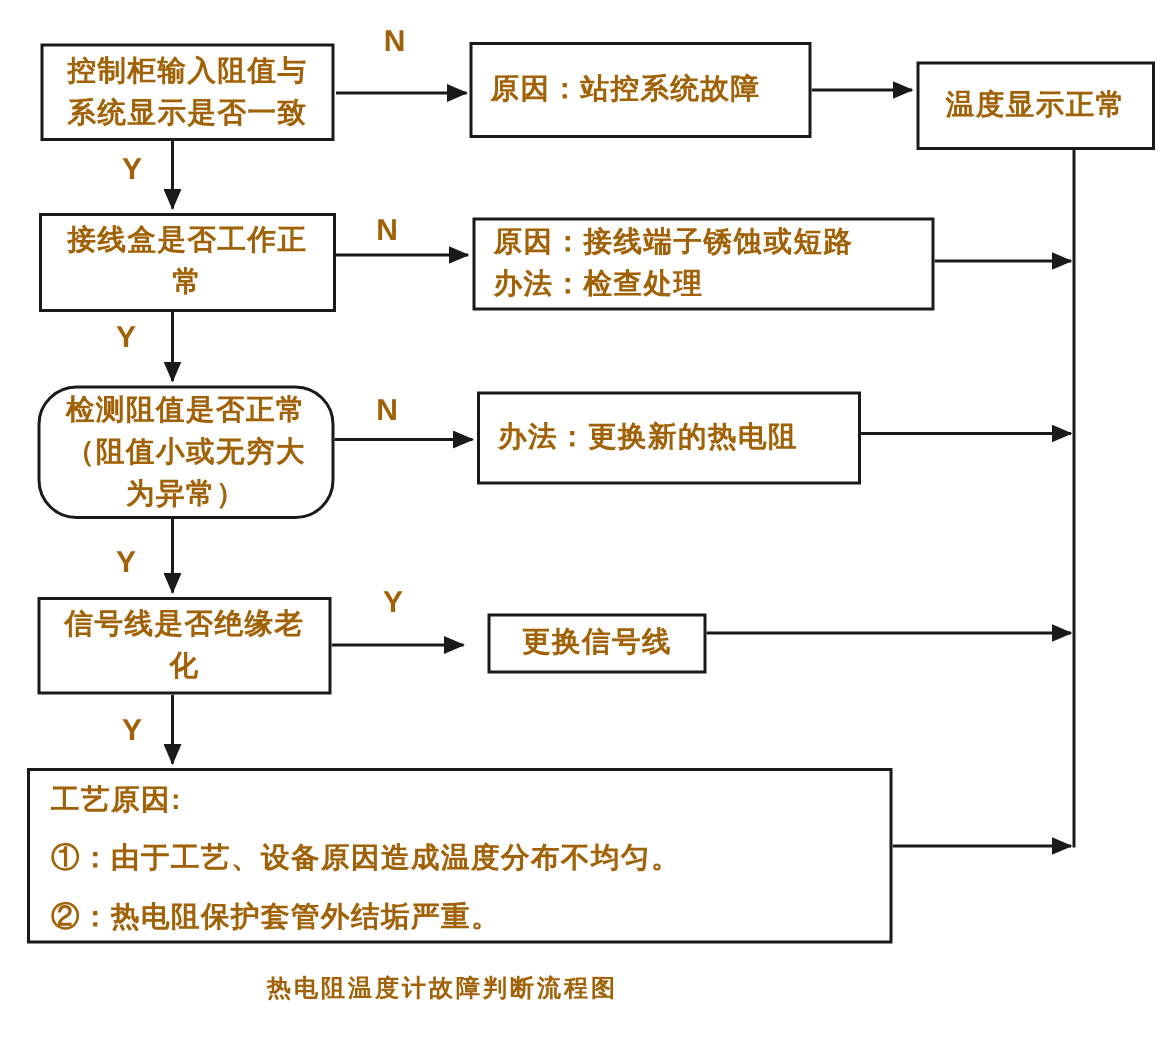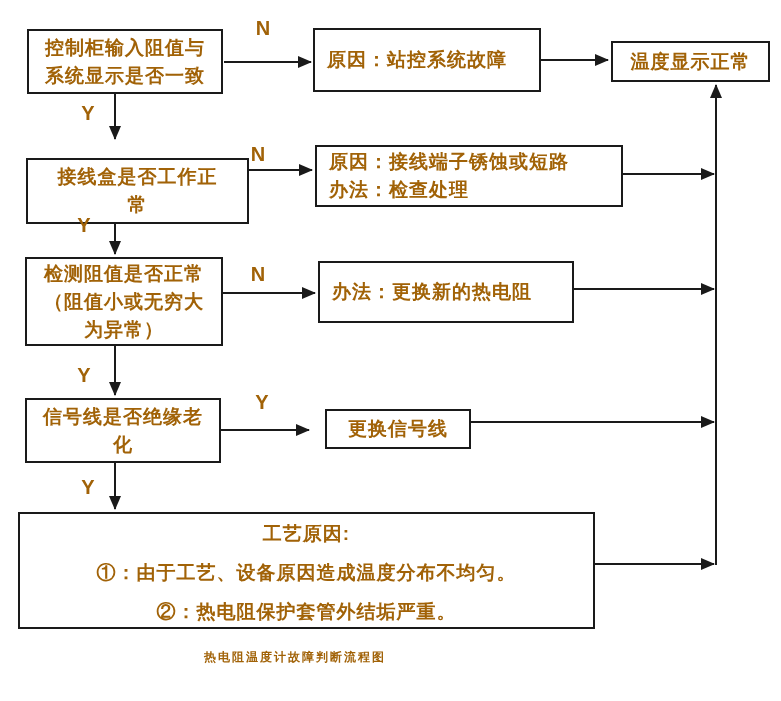--- a/index.html
+++ b/index.html
@@ -26,37 +26,37 @@
     font-weight: bold;
     font-size: 19px;
     line-height: 28px;
     letter-spacing: 1px;
     display: flex;
     flex-direction: column;
     justify-content: center;
   }
   .node.center { align-items: center; text-align: center; }
   .node.leftalign { padding-left: 12px; padding-right: 2px; align-items: flex-start; text-align: left; }
-  .node.process { justify-content: flex-start; padding: 7px 14px; line-height: 26px; text-align: center; }
+  .node.process { justify-content: flex-start; padding: 7px 14px; line-height: 26px; }
   .process .pline + .pline { margin-top: 13px; }
   .branch {
     position: absolute;
     width: 26px;
     text-align: center;
     font-size: 20px;
     font-weight: bold;
     line-height: 22px;
   }
   .caption {
     position: absolute;
     left: 145px;
     top: 649px;
     width: 300px;
     text-align: center;
-    font-size: 12px;
+    font-size: 16px;
     font-weight: bold;
     letter-spacing: 2px;
   }
 </style>
 </head>
 <body>
 
 <div class="canvas">
 
   <svg class="edges" viewBox="0 0 781 701" xmlns="http://www.w3.org/2000/svg">
@@ -83,35 +83,35 @@
 
   <div class="node center" style="left:27px; top:29px; width:196px; height:65px;">
     <div>控制柜输入阻值与</div>
     <div>系统显示是否一致</div>
   </div>
 
   <div class="node leftalign" style="left:313px; top:28px; width:228px; height:64px;">
     <div>原因：站控系统故障</div>
   </div>
 
-  <div class="node center" style="left:611px; top:41px; width:159px; height:41px;">
+  <div class="node center" style="left:611px; top:41px; width:159px; height:59px;">
     <div>温度显示正常</div>
   </div>
 
-  <div class="node center" style="left:26px; top:142px; width:223px; height:66px;margin-top:16px;">
+  <div class="node center" style="left:26px; top:142px; width:198px; height:66px;">
     <div>接线盒是否工作正</div>
     <div>常</div>
   </div>
 
   <div class="node leftalign" style="left:315px; top:145px; width:308px; height:62px;text-align:center;">
     <div>原因：接线端子锈蚀或短路</div>
     <div>办法：检查处理</div>
   </div>
 
-  <div class="node center" style="left:25px; top:257px; width:198px; height:89px;">
+  <div class="node center" style="left:25px; top:257px; width:198px; height:89px;border-radius:26px;">
     <div>检测阻值是否正常</div>
     <div>（阻值小或无穷大</div>
     <div>为异常）</div>
   </div>
 
   <div class="node leftalign" style="left:318px; top:261px; width:256px; height:62px;">
     <div>办法：更换新的热电阻</div>
   </div>
 
   <div class="node center" style="left:25px; top:398px; width:196px; height:65px;">

